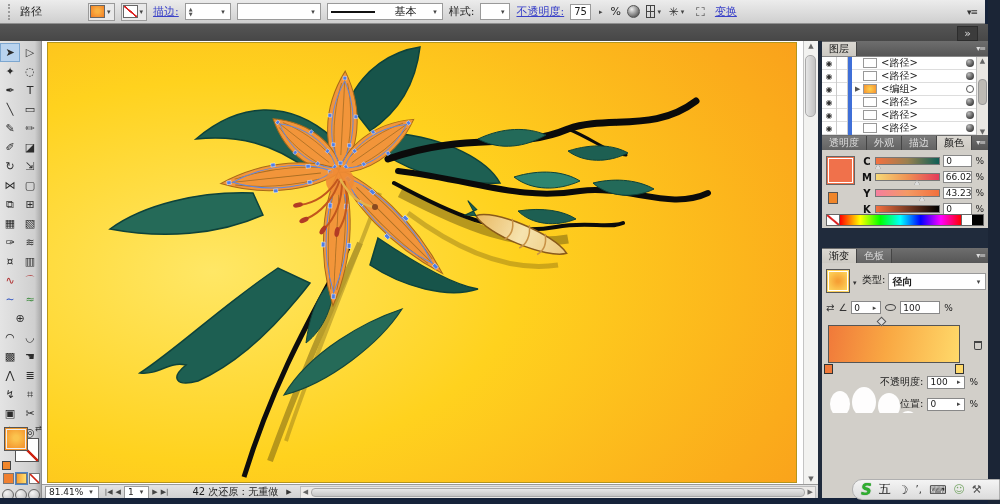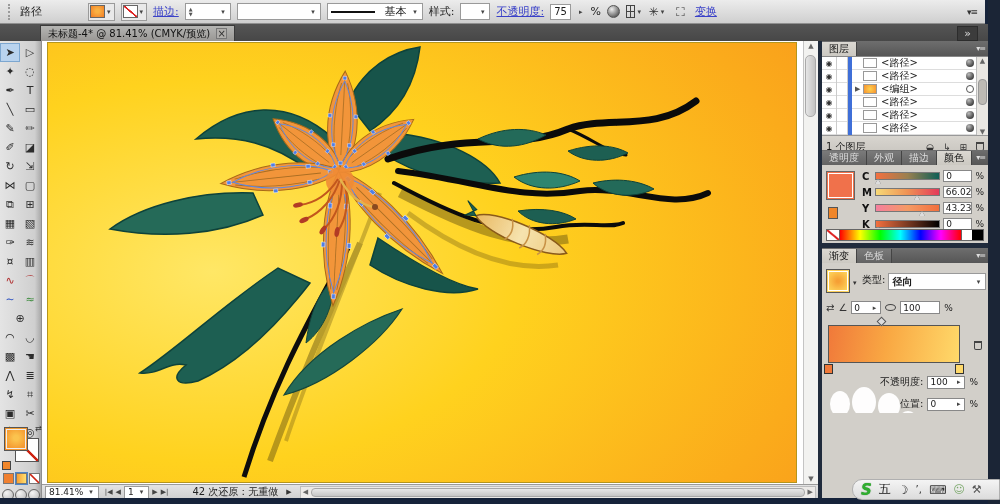--- a/index.html
+++ b/index.html
@@ -109,21 +109,21 @@
   #layers-scroll { position:absolute; right:0; top:0; width:12px; height:79px; background:#e9e7e3; border-left:1px solid #bbb;
      display:flex; flex-direction:column; align-items:center; justify-content:space-between; }
   #layers-thumb { position:absolute; right:1px; top:22px; width:9px; height:26px; background:#bdbab4; border:1px solid #999; border-radius:4px; }
   #layers-footer { height:22px; background:linear-gradient(#d8d5cf,#c6c3bd); border-top:1px solid #999;
      display:flex; align-items:center; font-size:9px; padding:0 4px; gap:9px; }
   #layers-footer .cnt { flex:1; font-size:10px; }
   .ft-ic { font-size:9px; color:#333; }
   .trash { width:8px; height:9px; border:1px solid #444; border-top:2px solid #444; border-radius:0 0 2px 2px; }
 
   
-  #color-panel { top:109px; }
+  #color-panel { top:94px;text-align:center; }
   #color-body { padding:5px 4px 4px 4px; position:relative; height:78px; }
   #cp-fill { position:absolute; left:4px; top:6px; width:29px; height:29px; background:#f0714b; border:1px solid #666; outline:1px solid #fff; outline-offset:-3px; }
   #cp-mini { position:absolute; left:6px; top:42px; width:10px; height:12px; background:#f0862a; border:1px solid #555; }
   .sl-row { position:absolute; left:40px; right:4px; height:14px; display:flex; align-items:center; gap:3px; }
   .sl-ch { width:10px; font-size:10px; font-weight:bold; color:#111; }
   .sl-bar { width:68px; height:8px; border:1px solid #777; position:relative; }
   .sl-thumb { position:absolute; bottom:-5px; width:0; height:0; border-left:3px solid transparent; border-right:3px solid transparent; border-bottom:5px solid #ddd; filter:drop-shadow(0 0 .5px #333); transform:translateX(-3px); }
   .sl-val { width:30px; height:12px; background:#fff; border:1px solid #888; font-size:9px; display:flex; align-items:center; padding-left:2px; }
   .sl-pct { font-size:9px; color:#222; }
   .bar-c { background:linear-gradient(90deg,#f4703f,#9a8050,#0e5f56); }
@@ -193,21 +193,21 @@
   </div>
   <span class="cb-link">描边:</span>
   <div class="combo" style="width:46px">
     <span class="spin">▲<br>▼</span>
     <span class="dd-arrow">▾</span>
   </div>
   <div class="combo" style="width:84px">
     <span></span>
       <span class="dd-arrow">▾</span>
   </div>
-  <div class="combo" style="width:96px">
+  <div class="combo" style="width:116px">
     <span class="stroke-line"></span>
     <span>基本</span>
     <span class="dd-arrow">▾</span>
   </div>
   <span class="cb-label">样式:</span>
   <div class="combo" style="width:30px">
     <span></span>
       <span class="dd-arrow">▾</span>
   </div>
   <span class="cb-link">不透明度:</span>
@@ -222,24 +222,20 @@
       <span class="dd-arrow">▾</span>
     </span>
   <span class="mini-icon">✳<span class="dd-arrow">▾</span></span>
   <span class="mini-icon">⛶</span>
   <span class="cb-link">变换</span>
   <span style="flex:1"></span>
   <span class="menu-ic">▾≡</span>
 </div>
 
 <div id="tab-bar" class="abs">
-  <div id="doc-tab">
-    <span>未标题-4* @ 81.41% (CMYK/预览)</span>
-    <span id="doc-close">×</span>
-  </div>
   <div id="dock-collapse">»</div>
 </div>
 
 <div id="toolbox" class="abs">
   <div id="toolbox-grid">
       <div class="tool sel">➤</div>
       <div class="tool">▷</div>
       <div class="tool">✦</div>
       <div class="tool">◌</div>
       <div class="tool">✒</div>

